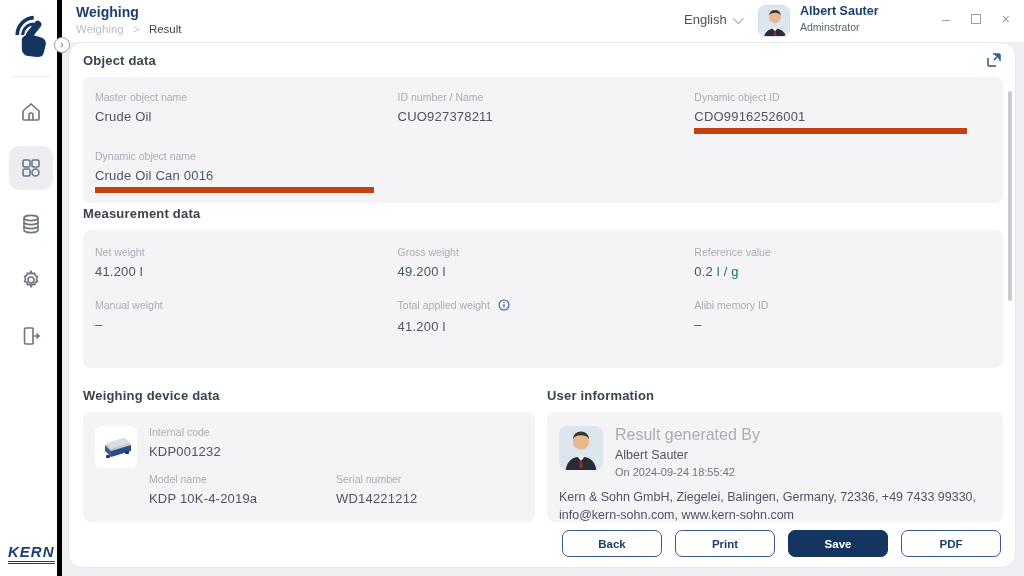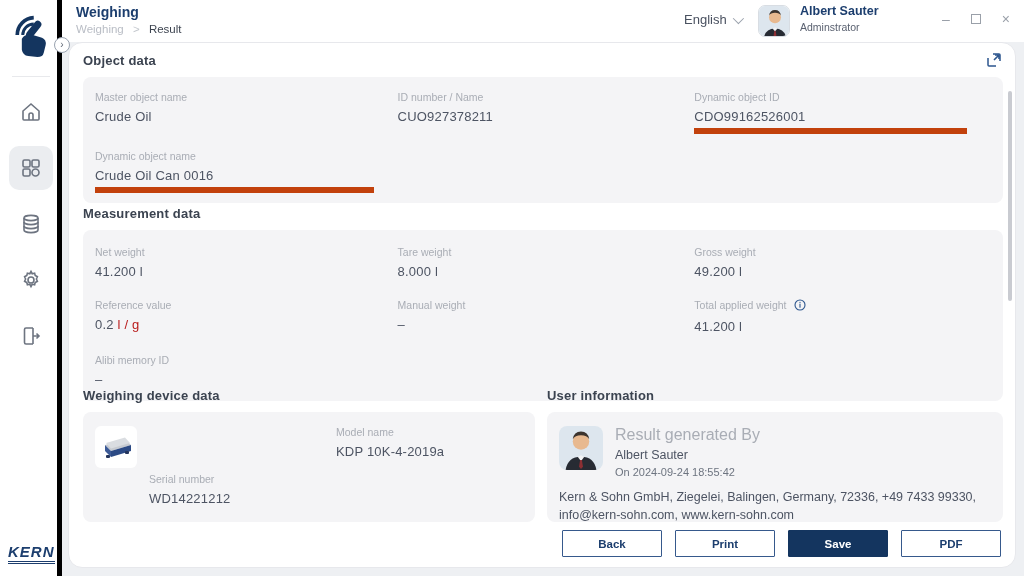--- a/index.html
+++ b/index.html
@@ -47,39 +47,39 @@
   .card { background:#f4f4f6; border-radius:8px; }
   .obj-card { margin-top:9px; padding:14px 12px 10px 12px; display:grid; grid-template-columns:1.02fr 1fr 1fr; row-gap:16px; }
   .field-label { font-size:10.5px; color:#a9adb5; }
   .field-value { font-size:13px; color:#4d5463; margin-top:6px; letter-spacing:.2px; }
   .with-thumb { display:flex; gap:10px; }
   .thumb { width:38px; height:36px; background:#fff; border-radius:6px; display:flex; align-items:center; justify-content:center; flex:0 0 auto; }
   .underfield { border-bottom:6px solid #c2410c; padding-bottom:4px; margin-right:24px; }
 
   .meas-section { position:absolute; left:14px; top:163px; width:920px; }
   .meas-card { margin-top:9px; padding:16px 12px 14px 12px; display:grid; grid-template-columns:1.02fr 1fr 1fr; row-gap:20px; }
-  .unit-accent { color:#b91c1c; }
+  .unit-accent { color:#0f766e; }
   .info-icon { display:inline-block; vertical-align:-2px; margin-left:5px; }
 
   .bottom-row { position:absolute; left:14px; top:345px; width:920px; display:flex; gap:12px; }
   .bottom-col-left { width:452px; flex:0 0 auto; }
   .bottom-col-right { flex:1; }
   .bottom-card { margin-top:9px; padding:14px 12px; height:110px; }
   .dev-grid { display:flex; gap:12px; }
   .dev-fields { flex:1; display:grid; grid-template-columns:1fr 1fr; row-gap:14px; }
   .dev-thumb { width:42px; height:42px; background:#fff; border-radius:6px; display:flex; align-items:center; justify-content:center; flex:0 0 auto; }
   .usr-head { display:flex; gap:12px; }
   .usr-avatar { width:44px; height:44px; border-radius:8px; overflow:hidden; flex:0 0 auto; }
   .gen-label { font-size:16px; color:#a9adb5;text-align:center; }
   .gen-name { font-size:12.5px; color:#4d5463; margin-top:4px; }
   .gen-date { font-size:11px; color:#6d7480; margin-top:4px; }
   .company { font-size:12.5px; color:#4d5463; margin-top:10px; line-height:1.45; }
 
   .footer { position:absolute; right:14px; bottom:10px; display:flex; gap:13px; }
-  .btn { width:100px; height:27px; border-radius:1px; border:1px solid #36598c; background:#fff; color:#1c3e6e; font-size:11.5px; font-weight:bold; font-family:"Liberation Sans", sans-serif; cursor:pointer; }
+  .btn { width:100px; height:27px; border-radius:7px; border:1px solid #36598c; background:#fff; color:#1c3e6e; font-size:11.5px; font-weight:bold; font-family:"Liberation Sans", sans-serif; cursor:pointer; }
   .btn.primary { background:#14355f; border-color:#14355f; color:#fff; }
 </style>
 </head>
 <body>
 
 <div class="sidebar">
   <div class="logo-wrap">
     <svg width="44" height="48" viewBox="0 0 48 52">
       <path d="M27 7 A19 19 0 0 0 9 26" fill="none" stroke="#14355f" stroke-width="4"></path>
       <path d="M27 14 A12 12 0 0 0 15 26" fill="none" stroke="#14355f" stroke-width="3.2"></path>
@@ -202,24 +202,20 @@
         <div></div>
       </div>
     </div>
 
     <div class="meas-section">
       <div class="section-heading">Measurement data</div>
       <div class="card meas-card">
         <div>
           <div class="field-label">Net weight</div>
           <div class="field-value">41.200 l</div>
-        </div>
-        <div>
-          <div class="field-label">Tare weight</div>
-          <div class="field-value">8.000 l</div>
         </div>
         <div>
           <div class="field-label">Gross weight</div>
           <div class="field-value">49.200 l</div>
         </div>
         <div>
           <div class="field-label">Reference value</div>
           <div class="field-value">
             <span>0.2</span>
             <span class="unit-accent">l / g</span>
@@ -259,20 +255,24 @@
               <svg width="34" height="30" viewBox="0 0 34 30">
                 <polygon points="6,13 26,7 32,13 12,19" fill="#c6cad0"></polygon>
                 <polygon points="7,11 26,5.5 31,11 12,16.5" fill="#dadde1"></polygon>
                 <polygon points="6,13 12,19 12,25 6,19" fill="#3c5a96"></polygon>
                 <polygon points="12,19 32,13 32,19 12,25" fill="#2c4a85"></polygon>
                 <rect x="7" y="23" width="4" height="3" rx="1" fill="#24355c"></rect>
                 <rect x="26" y="19" width="4" height="3" rx="1" fill="#24355c"></rect>
               </svg>
             </div>
             <div class="dev-fields">
+              <div>
+                <div class="field-label">Internal code</div>
+                <div class="field-value">KDP001232</div>
+              </div>
               <div></div>
               <div>
                 <div class="field-label">Model name</div>
                 <div class="field-value">KDP 10K-4-2019a</div>
               </div>
               <div>
                 <div class="field-label">Serial number</div>
                 <div class="field-value">WD14221212</div>
               </div>
             </div>

